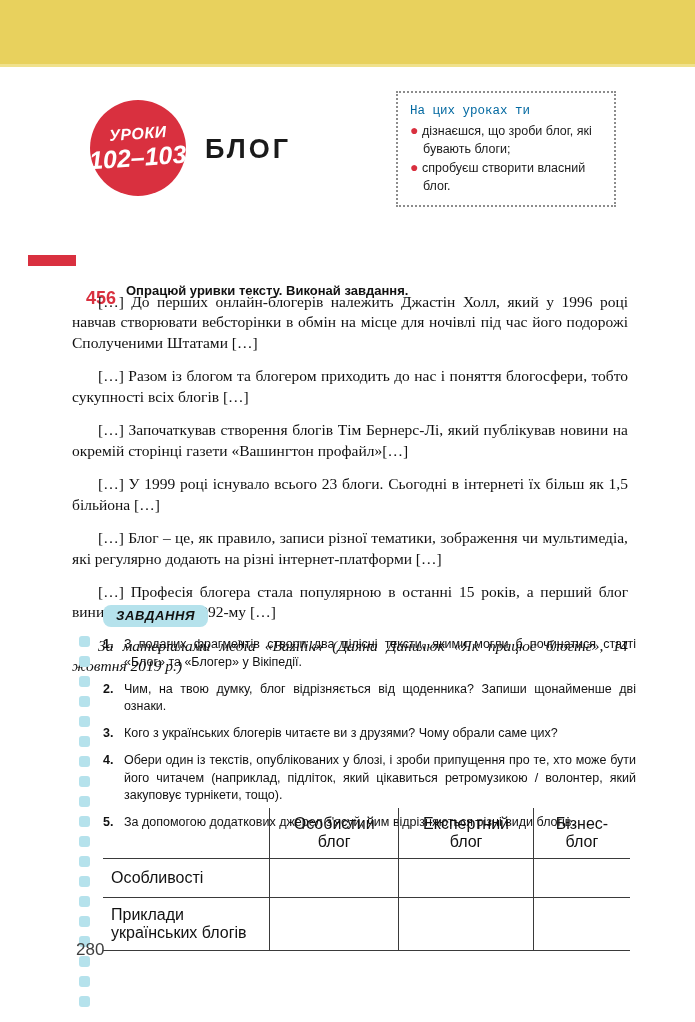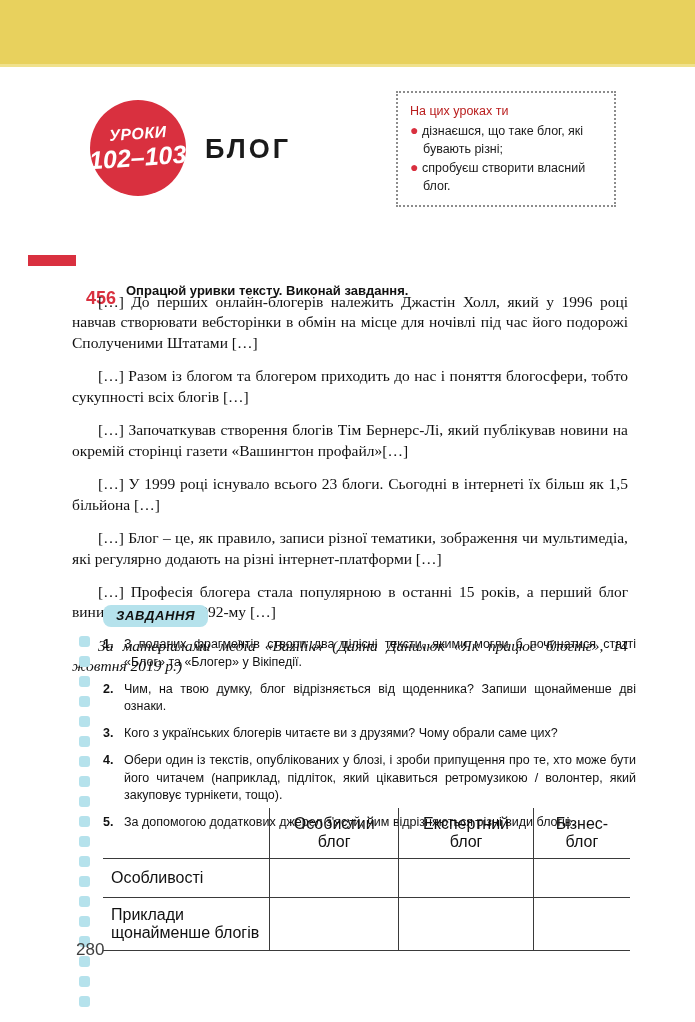--- a/index.html
+++ b/index.html
@@ -92,23 +92,24 @@
     left: 396px;
     top: 3px;
     width: 220px;
     border: 2px dotted #8c8c8c;
     padding: 9px 10px 10px 12px;
     box-sizing: border-box;
     background: #ffffff;
   }
   .info-box .ib-intro {
     font-size: 12.5px;
-    color: #b91c1c;
+    color: #0369a1;
     line-height: 1.45;
     margin-bottom: 3px;
+    font-family: Liberation Mono, monospace;
   }
   .info-box .ib-item {
     font-size: 12.5px;
     color: #1a1a1a;
     line-height: 1.4;
     text-indent: -13px;
     padding-left: 13px;
     margin-top: 2px;
   }
   .ib-bullet {
@@ -303,21 +304,21 @@
   <div class="lesson-badge">
     <div class="lb-top">УРОКИ</div>
     <div class="lb-bottom">102–103</div>
   </div>
   <div class="page-title">БЛОГ</div>
 
   <div class="info-box">
     <div class="ib-intro">На цих уроках ти</div>
     <div class="ib-item">
       <span class="ib-bullet">●</span>
-      <span>дізнаєшся, що таке блог, які бувають різні;</span>
+      <span>дізнаєшся, що зроби блог, які бувають блоги;</span>
     </div>
     <div class="ib-item">
       <span class="ib-bullet">●</span>
       <span>спробуєш створити власний блог.</span>
     </div>
   </div>
 </div>
 
 <div class="exercise-head">
   <div class="ex-bar"></div>
@@ -392,21 +393,21 @@
     </tr>
   </thead>
   <tbody>
     <tr>
       <td class="col-label">Особливості</td>
       <td class="cell-empty"></td>
       <td class="cell-empty"></td>
       <td class="cell-empty"></td>
     </tr>
     <tr>
-      <td class="col-label">Приклади щонайменше блогів</td>
+      <td class="col-label">Приклади українських блогів</td>
       <td class="cell-empty"></td>
       <td class="cell-empty"></td>
       <td class="cell-empty"></td>
     </tr>
   </tbody>
 </table>
 
 <div class="page-number">280</div>
 
 </body></html>

